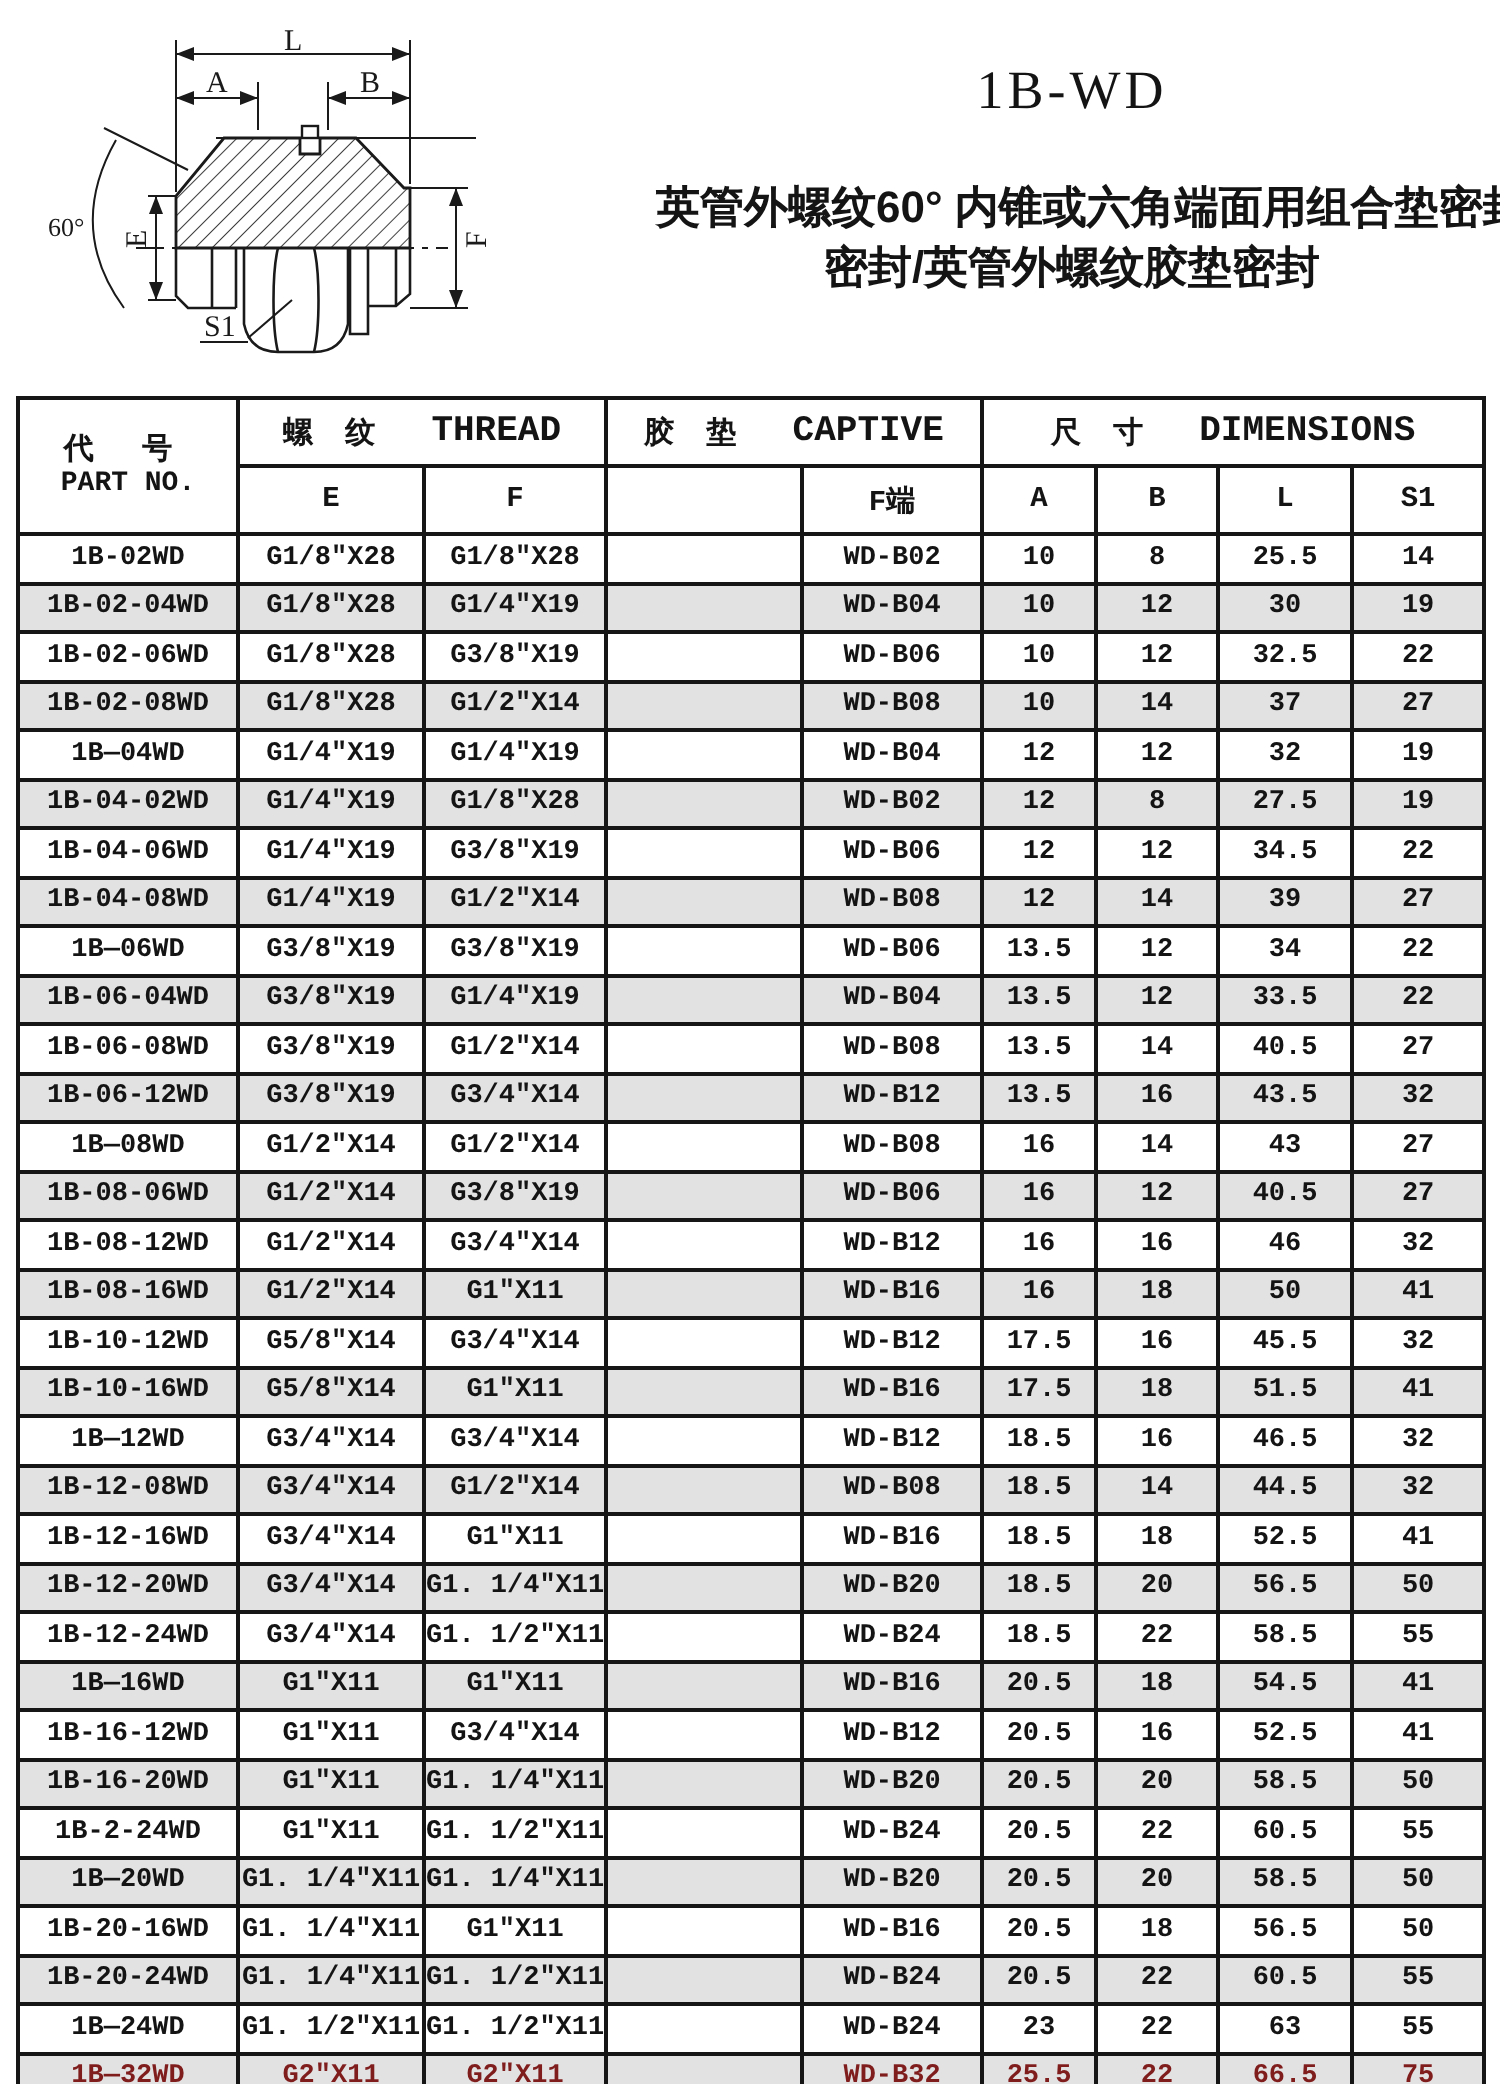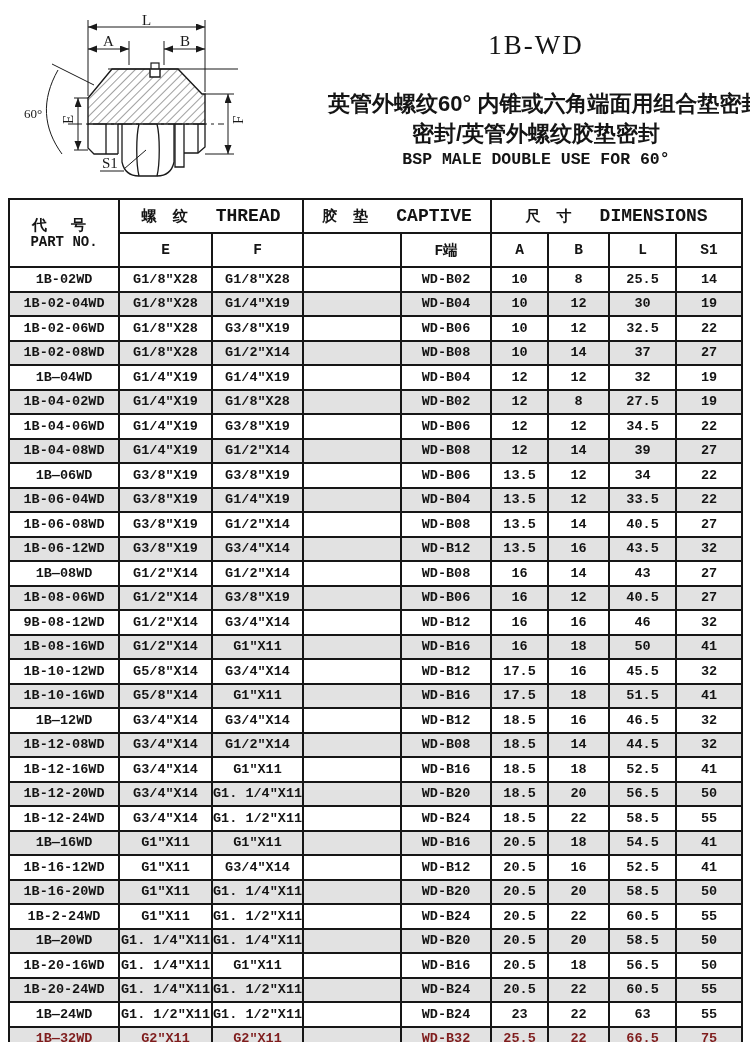--- a/index.html
+++ b/index.html
@@ -122,21 +122,20 @@
         <line x1="112" y1="155" x2="134" y2="136"></line>
       </g>
       <text x="90" y="154">S1</text>
     </svg>
   </div>
 
   <div class="titleblock">
     <div class="model">1B-WD</div>
     <div class="cn">英管外螺纹60° 内锥或六角端面用组合垫密封</div>
     <div class="cn">密封/英管外螺纹胶垫密封</div>
-    <div class="en">BSP MALE DOUBLE USE FOR 60°</div>
   </div>
 
   <table class="spec">
     <colgroup>
       <col style="width:110px">
         <col style="width:93px">
         <col style="width:91px">
       <col style="width:98px">
         <col style="width:90px">
         <col style="width:57px">
@@ -329,21 +328,21 @@
           <td>G1/2″X14</td>
           <td>G3/8″X19</td>
           <td></td>
           <td>WD-B06</td>
           <td>16</td>
           <td>12</td>
           <td>40.5</td>
           <td>27</td>
         </tr>
         <tr>
-          <td>9B-08-12WD</td>
+          <td>1B-08-12WD</td>
           <td>G1/2″X14</td>
           <td>G3/4″X14</td>
           <td></td>
           <td>WD-B12</td>
           <td>16</td>
           <td>16</td>
           <td>46</td>
           <td>32</td>
         </tr>
         <tr>

